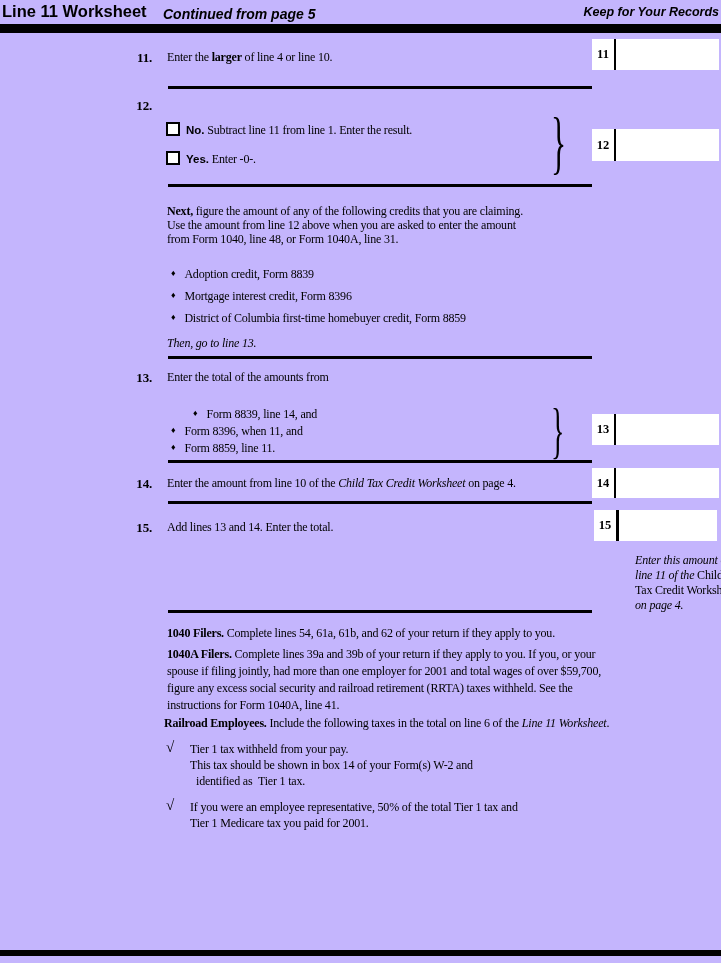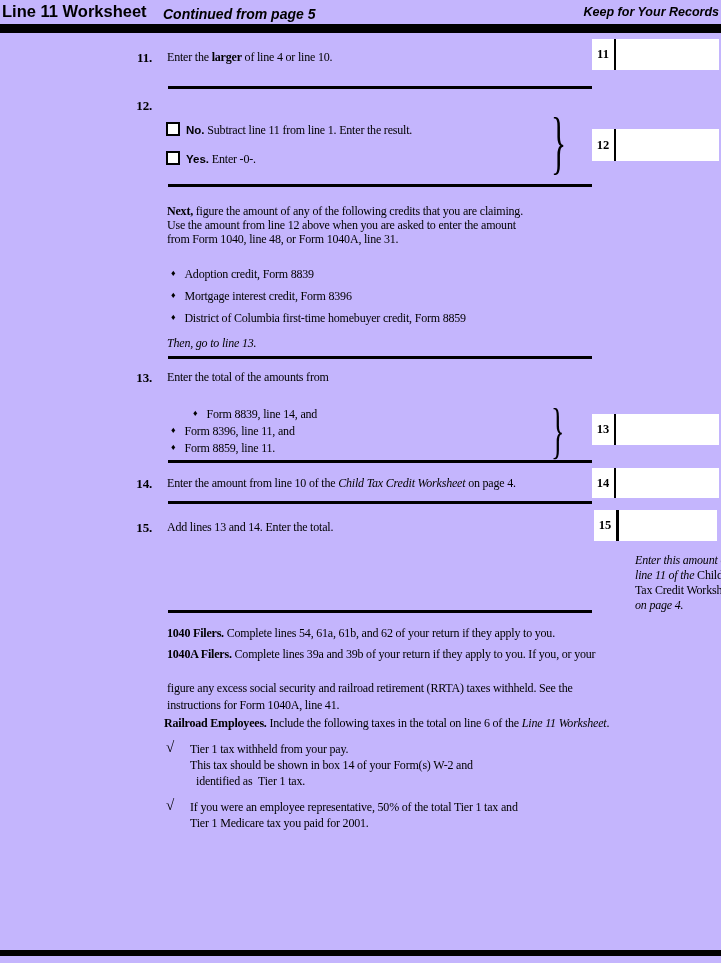--- a/index.html
+++ b/index.html
@@ -69,21 +69,21 @@
   <div class="t" style="left:171px;top:266px;"><span class="blt">♦</span><span class="bltxt">Adoption credit, Form 8839</span></div>
   <div class="t" style="left:171px;top:288px;"><span class="blt">♦</span><span class="bltxt">Mortgage interest credit, Form 8396</span></div>
   <div class="t" style="left:171px;top:310px;"><span class="blt">♦</span><span class="bltxt">District of Columbia first-time homebuyer credit, Form 8859</span></div>
 
   <div class="t i" style="left:167px;top:336px;">Then, go to line 13.</div>
   <div class="sep" style="top:356px;"></div>
 
   <div class="num" style="left:124px;top:370px;">13.</div>
   <div class="t" style="left:167px;top:370px;">Enter the total of the amounts from</div>
   <div class="t" style="left:181px;top:406px;margin-left:12px;"><span class="blt">♦</span><span class="bltxt">Form 8839, line 14, and</span></div>
-  <div class="t" style="left:171px;top:423px;"><span class="blt">♦</span><span class="bltxt">Form 8396, line 11, and</span></div>
+  <div class="t" style="left:171px;top:423px;"><span class="blt">♦</span><span class="bltxt">Form 8396, when 11, and</span></div>
   <div class="t" style="left:171px;top:440px;"><span class="blt">♦</span><span class="bltxt">Form 8859, line 11.</span></div>
   <div class="brace" style="left:551px;top:400px;font-size:62px;line-height:60px;transform:scaleX(0.45);">}</div>
   <div class="amtbox" style="top:412px;">
     <div class="lbl">13</div>
     <div class="fld"></div>
   </div>
   <div class="sep" style="top:460px;"></div>
 
   <div class="num" style="left:124px;top:476px;">14.</div>
   <div class="t" style="left:167px;top:476px;"><span>Enter the amount from line 10 of the </span><span class="i">Child Tax Credit Worksheet</span><span> on page 4.</span></div>
@@ -103,20 +103,21 @@
   <div class="t note i" style="left:591px;top:553px;">Enter this amount on</div>
   <div class="t note" style="left:591px;top:568px;"><span class="i">line 11 of the </span><span>Child</span></div>
   <div class="t note" style="left:591px;top:583px;">Tax Credit Worksheet</div>
   <div class="t note i" style="left:591px;top:598px;">on page 4.</div>
 
   <div class="sep" style="top:610px;"></div>
 
   <div class="t" style="left:167px;top:626px;"><span class="b">1040 Filers.</span><span> Complete lines 54, 61a, 61b, and 62 of your return if they apply to you.</span></div>
 
   <div class="t" style="left:167px;top:647px;"><span class="b">1040A Filers.</span><span> Complete lines 39a and 39b of your return if they apply to you. If you, or your</span></div>
+  <div class="t" style="left:167px;top:664px;">spouse if filing jointly, had more than one employer for 2001 and total wages of over $59,700,</div>
   <div class="t" style="left:167px;top:681px;">figure any excess social security and railroad retirement (RRTA) taxes withheld. See the</div>
   <div class="t" style="left:167px;top:698px;">instructions for Form 1040A, line 41.</div>
 
   <div class="t" style="left:164px;top:716px;"><span class="b">Railroad Employees.</span><span> Include the following taxes in the total on line 6 of the </span><span class="i">Line 11 Worksheet</span><span>.</span></div>
 
   <div class="chk" style="left:166px;top:739px;">√</div>
   <div class="t" style="left:190px;top:742px;">Tier 1 tax withheld from your pay.</div>
   <div class="t" style="left:190px;top:758px;">This tax should be shown in box 14 of your Form(s) W-2 and</div>
   <div class="t" style="left:196px;top:774px;">identified as &nbsp;Tier 1 tax.</div>
 

